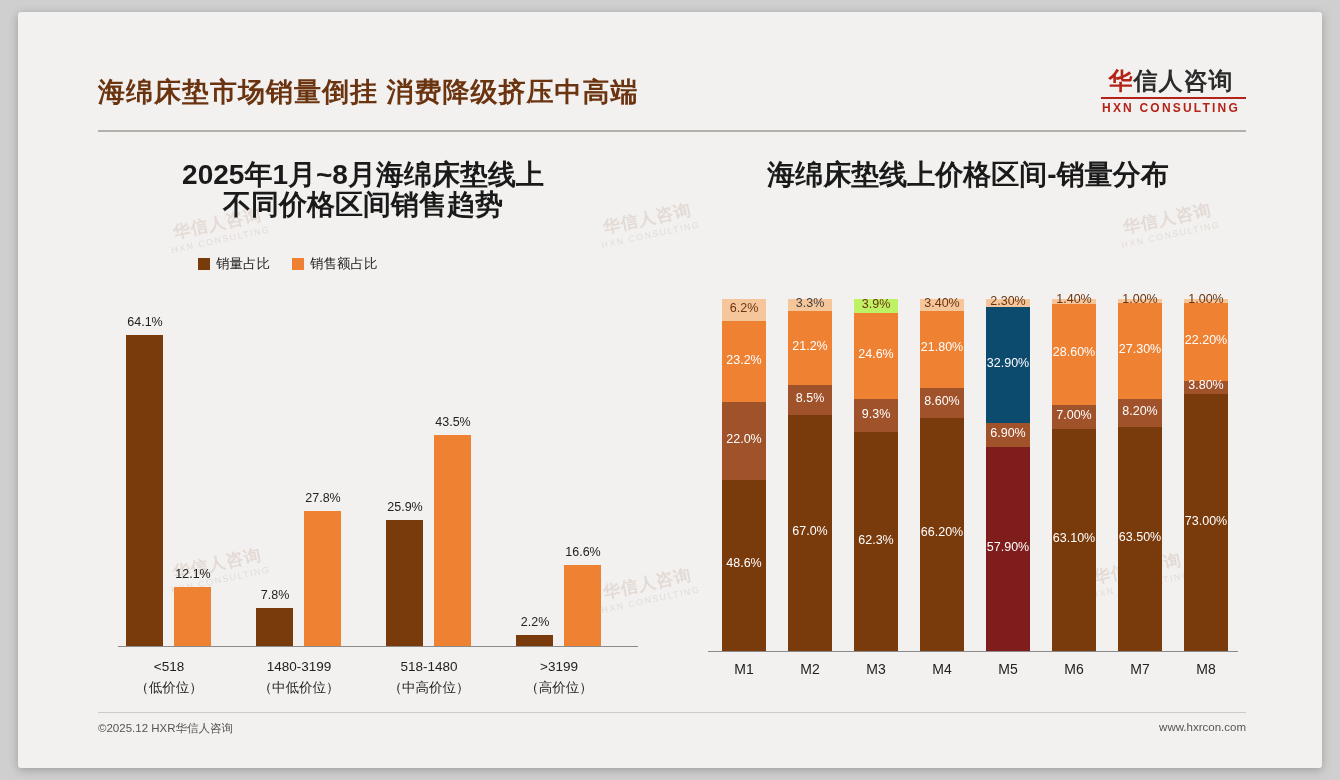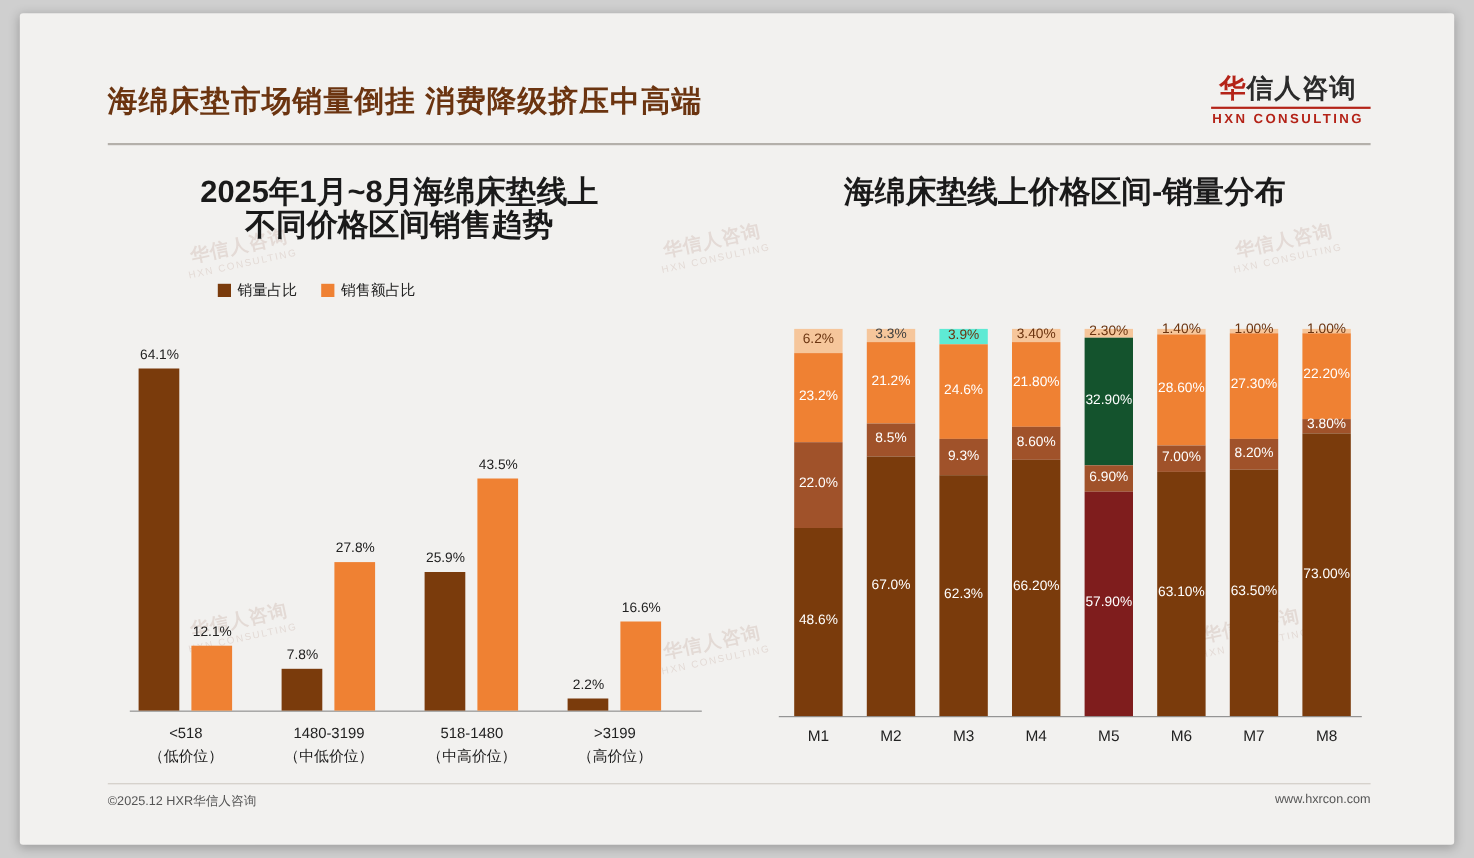--- a/index.html
+++ b/index.html
@@ -233,21 +233,21 @@
             <span>21.2%</span>
           </div>
           <div class="seg" style="height: 29.92px; background: rgb(160, 82, 42);">
             <span>8.5%</span>
           </div>
           <div class="seg" style="height: 235.84px; background: rgb(122, 59, 12);">
             <span>67.0%</span>
           </div>
         </div>
         <div class="stack" style="left: 146px; height: 352px;">
-          <div class="seg light" style="height: 13.728px; background: #5eead4;">
+          <div class="seg light" style="height: 13.728px; background: #bef264;">
             <span style="color: rgb(107, 52, 16);">3.9%</span>
           </div>
           <div class="seg" style="height: 86.592px; background: rgb(239, 129, 51);">
             <span>24.6%</span>
           </div>
           <div class="seg" style="height: 32.736px; background: rgb(160, 82, 42);">
             <span>9.3%</span>
           </div>
           <div class="seg" style="height: 219.296px; background: rgb(122, 59, 12);">
             <span>62.3%</span>
@@ -264,21 +264,21 @@
             <span>8.60%</span>
           </div>
           <div class="seg" style="height: 233.024px; background: rgb(122, 59, 12);">
             <span>66.20%</span>
           </div>
         </div>
         <div class="stack" style="left: 278px; height: 352px;">
           <div class="seg light" style="height: 8.096px; background: rgb(246, 198, 155);">
             <span style="color: rgb(107, 52, 16);">2.30%</span>
           </div>
-          <div class="seg" style="height: 115.808px; background: #14532d;">
+          <div class="seg" style="height: 115.808px; background: #0c4a6e;">
             <span>32.90%</span>
           </div>
           <div class="seg" style="height: 24.288px; background: rgb(160, 82, 42);">
             <span>6.90%</span>
           </div>
           <div class="seg" style="height: 203.808px; background: #7f1d1d;">
             <span>57.90%</span>
           </div>
         </div>
         <div class="stack" style="left: 344px; height: 352px;">

